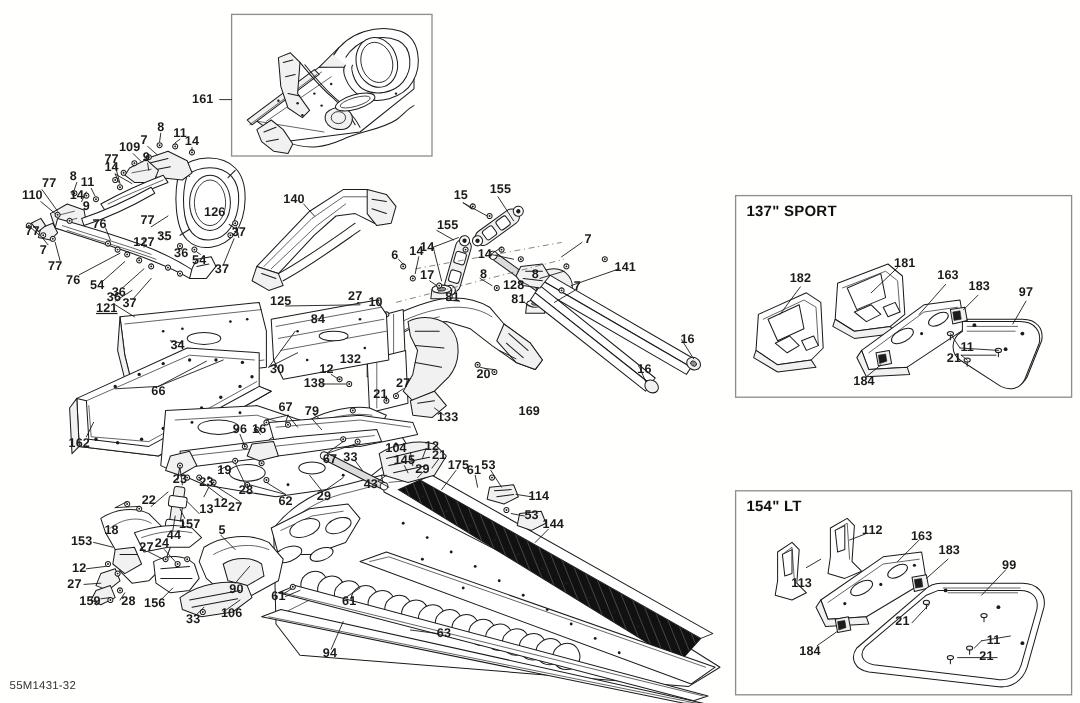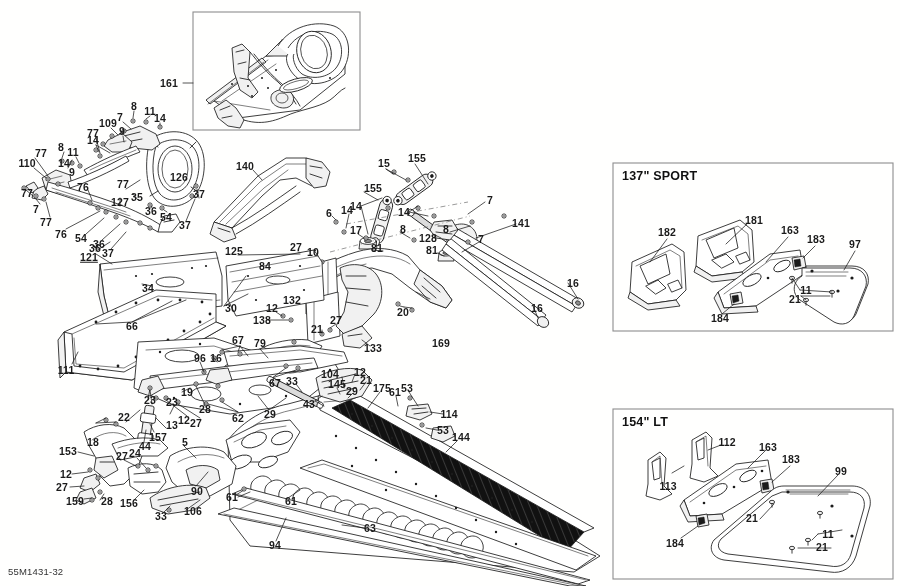--- a/index.html
+++ b/index.html
@@ -848,21 +848,21 @@
       <div class="callout" style="left: 292px; top: 300px;">132</div>
       <div class="callout" style="left: 272px; top: 308px;">12</div>
       <div class="callout" style="left: 262px; top: 320px;">138</div>
       <div class="callout" style="left: 336px; top: 320px;">27</div>
       <div class="callout" style="left: 317px; top: 329px;">21</div>
       <div class="callout" style="left: 373px; top: 348px;">133</div>
       <div class="callout" style="left: 234px; top: 251px;">125</div>
       <div class="callout" style="left: 148px; top: 288px;">34</div>
       <div class="callout" style="left: 231px; top: 308px;">30</div>
       <div class="callout" style="left: 132px; top: 326px;">66</div>
-      <div class="callout" style="left: 66px; top: 370px;">111</div>
+      <div class="callout" style="left: 66px; top: 370px;">162</div>
       <div class="callout" style="left: 238px; top: 340px;">67</div>
       <div class="callout" style="left: 260px; top: 343px;">79</div>
       <div class="callout" style="left: 200px; top: 358px;">96</div>
       <div class="callout" style="left: 216px; top: 358px;">16</div>
       <div class="callout" style="left: 275px; top: 383px;">67</div>
       <div class="callout" style="left: 187px; top: 392px;">19</div>
       <div class="callout" style="left: 238px; top: 418px;">62</div>
       <div class="callout" style="left: 270px; top: 414px;">29</div>
       <div class="callout" style="left: 184px; top: 420px;">12</div>
       <div class="callout" style="left: 196px; top: 423px;">27</div>

